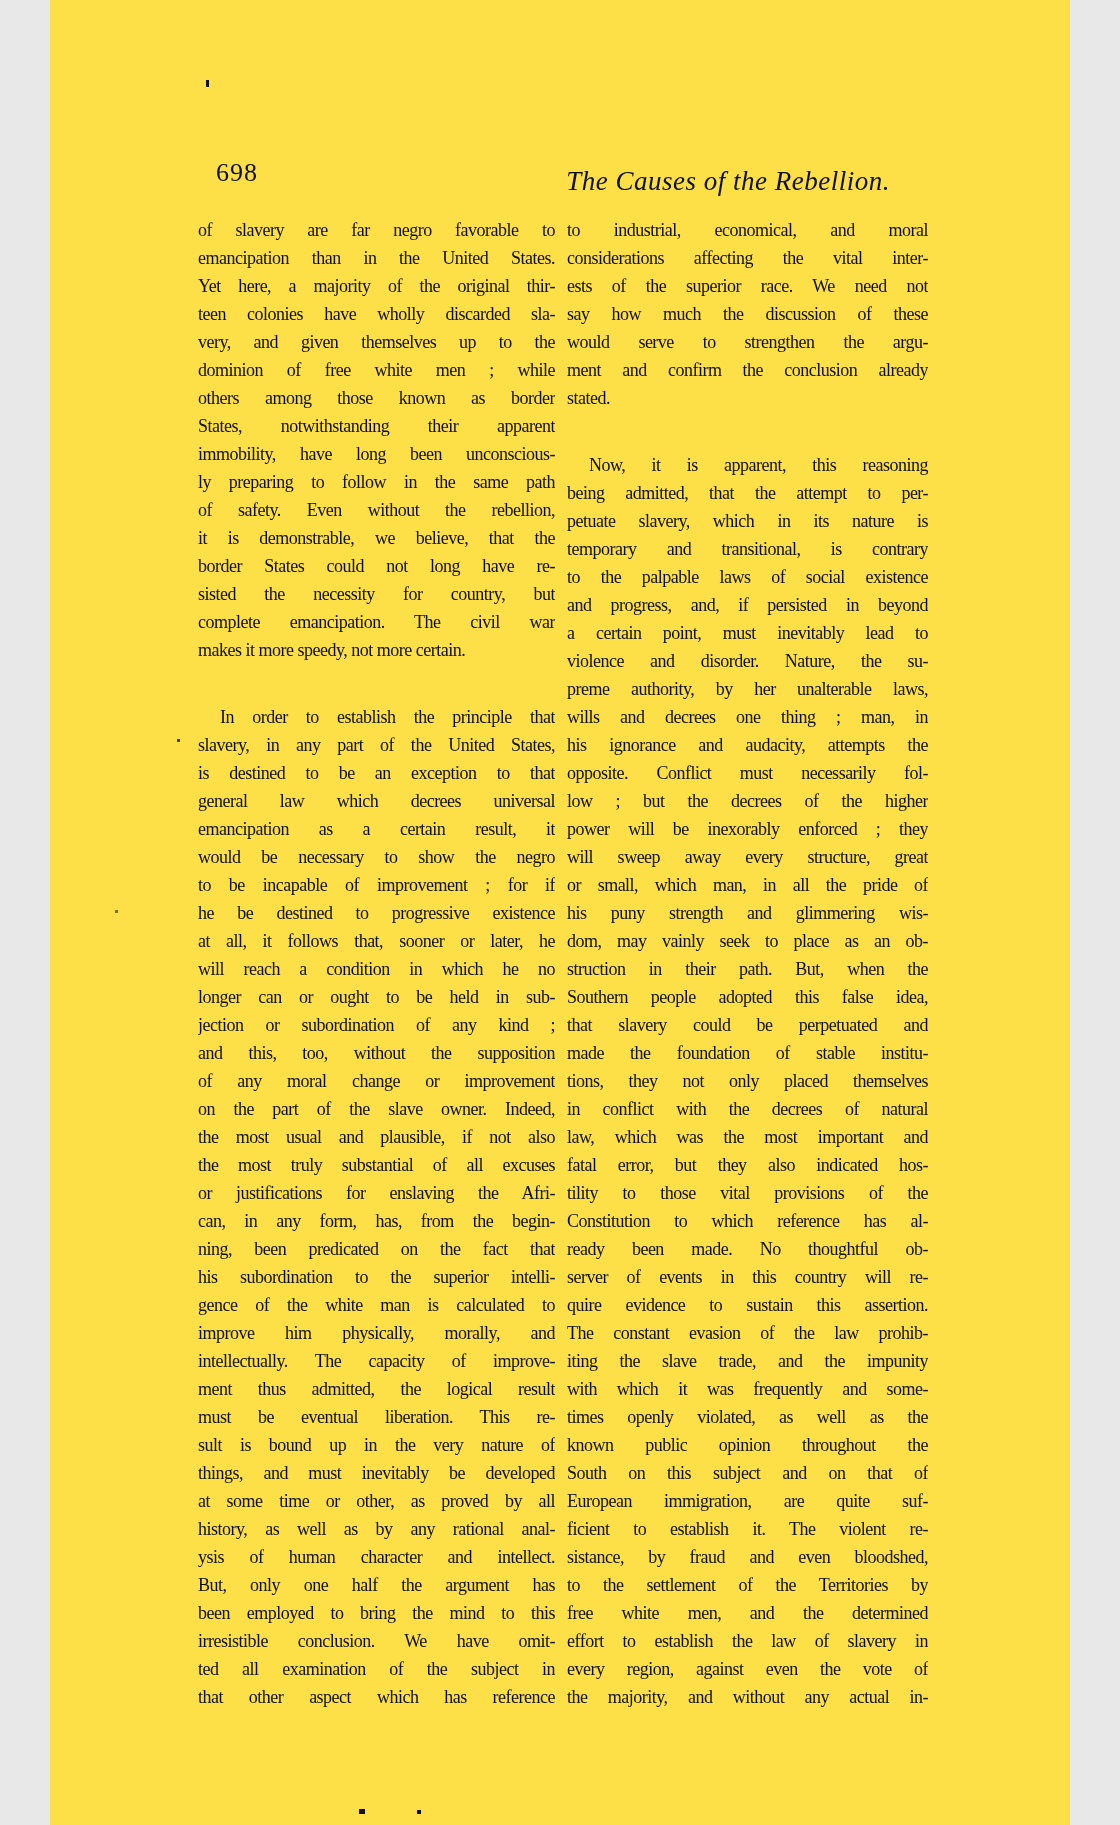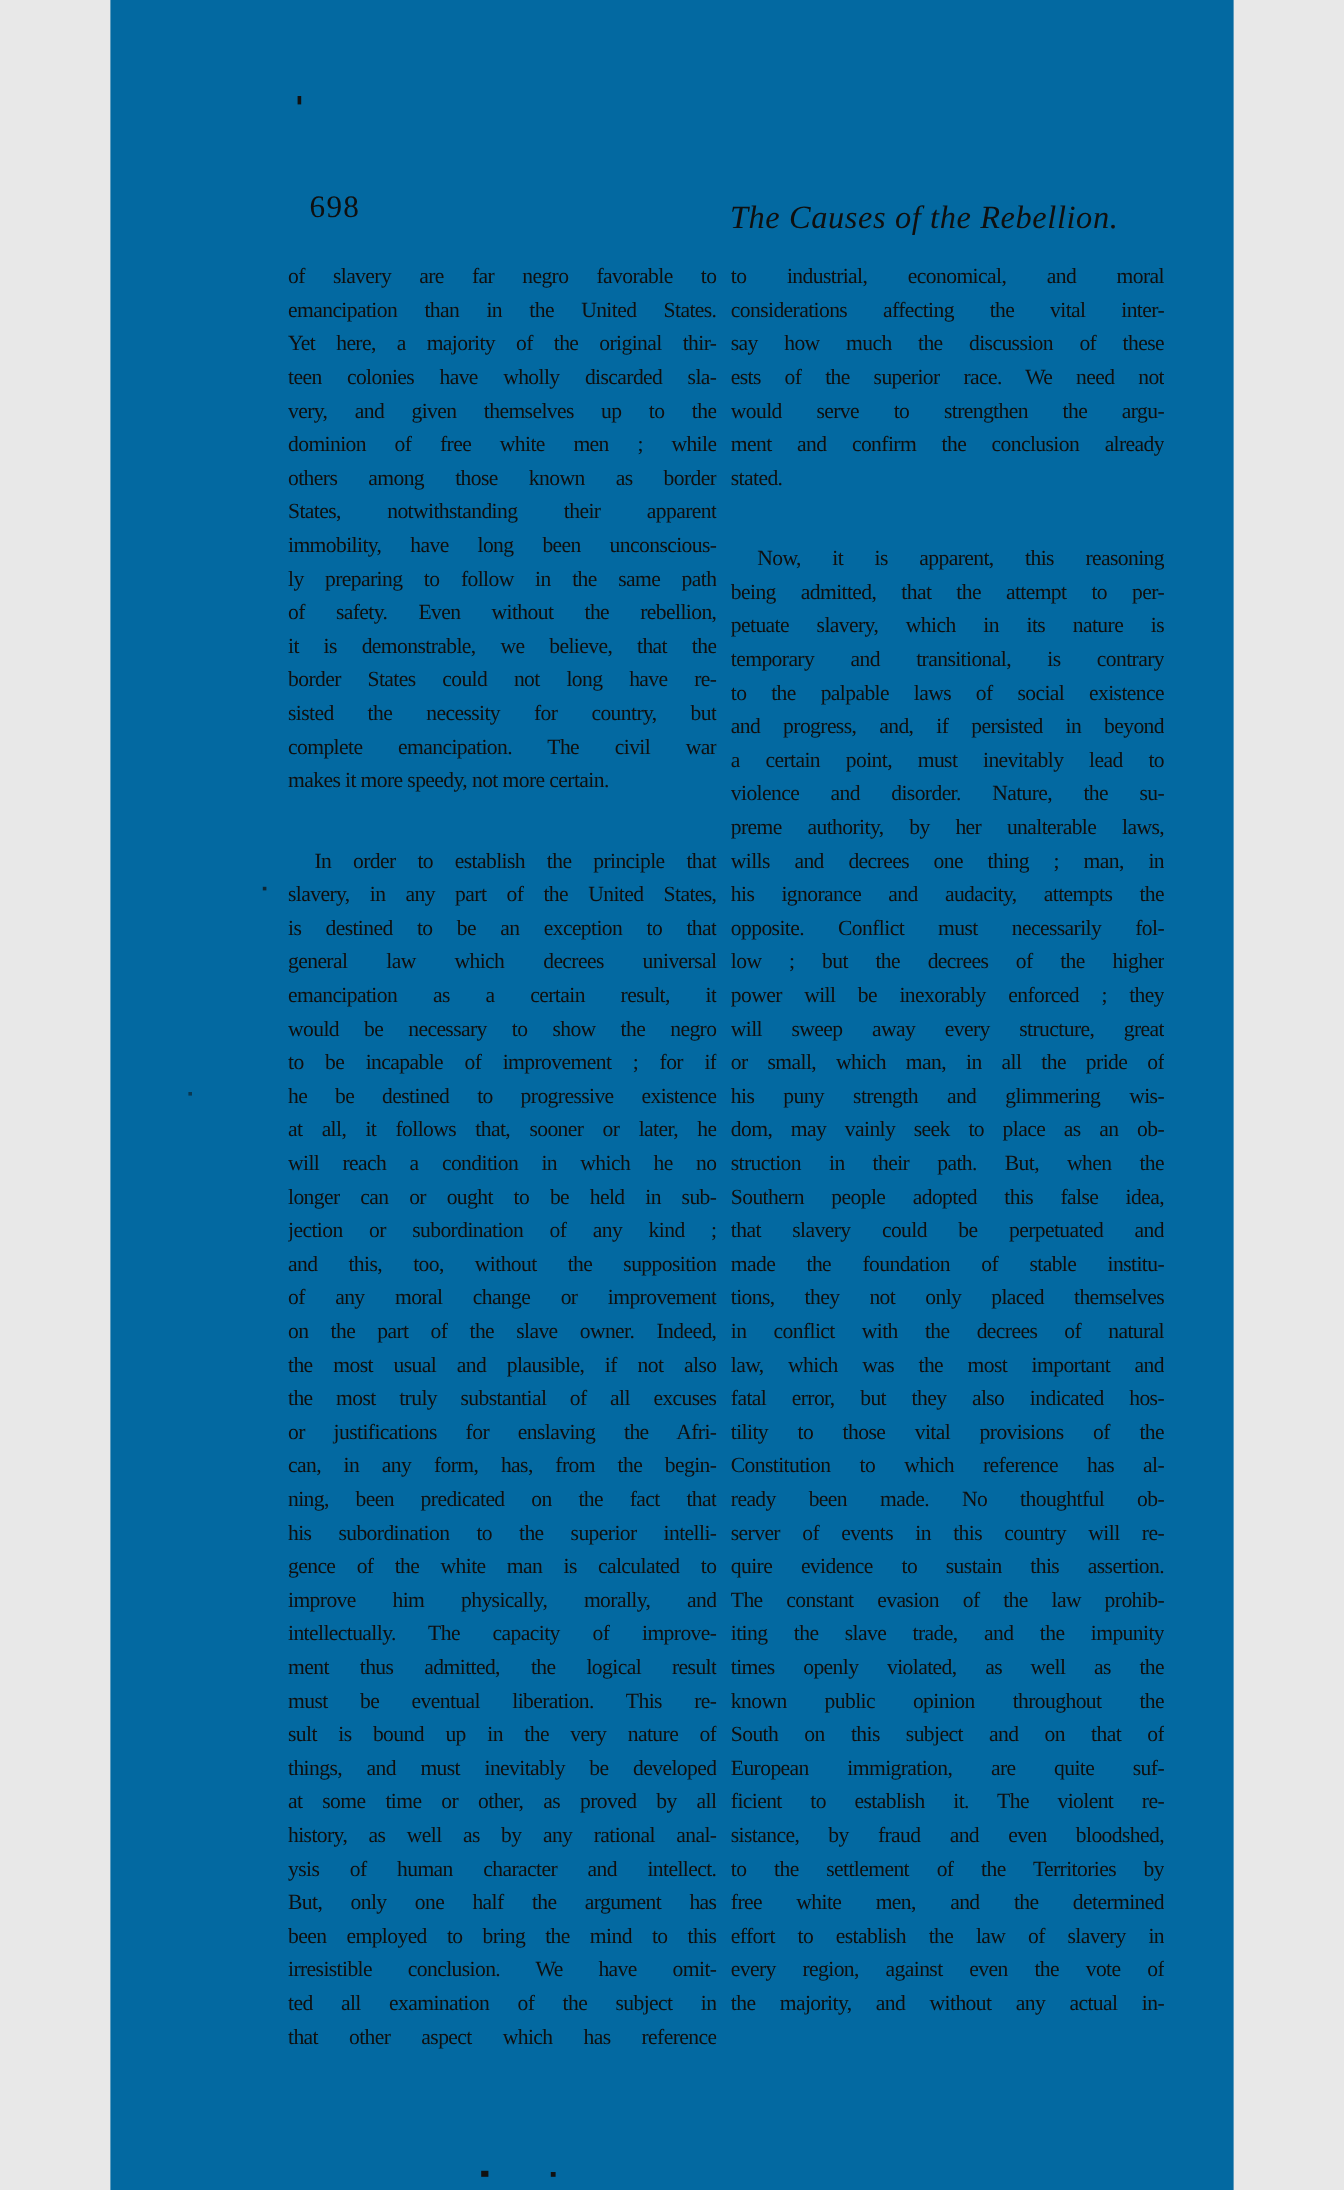--- a/index.html
+++ b/index.html
@@ -1,20 +1,20 @@
 <!DOCTYPE html>
 <html><head>
 <meta charset="utf-8">
 <style>
   html, body { margin: 0; padding: 0; background: #e8e8e8; }
   .page {
     position: relative;
-    width: 936px;
+    width: 1020px;
     height: 1825px;
-    background: #0369a1;
+    background: #fde047;
     color: #0f0f0f;
     font-family: "Liberation Serif", serif;
     overflow: hidden;
     margin: 0 auto;
   }
   .page-number {
     position: absolute;
     left: 166px;
     top: 158px;
     font-size: 26px;
@@ -115,22 +115,22 @@
       <div class="line">But, only one half the argument has</div>
       <div class="line">been employed to bring the mind to this</div>
       <div class="line">irresistible conclusion.  We have omit-</div>
       <div class="line">ted all examination of the subject in</div>
       <div class="line">that other aspect which has reference</div>
     </div>
 
   <div class="column column-right">
       <div class="line">to industrial, economical, and moral</div>
       <div class="line">considerations affecting the vital inter-</div>
+      <div class="line">ests of the superior race.  We need not</div>
       <div class="line">say how much the discussion of these</div>
-      <div class="line">ests of the superior race.  We need not</div>
       <div class="line">would serve to strengthen the argu-</div>
       <div class="line">ment and confirm the conclusion already</div>
       <div class="line p-end">stated.</div>
       <div class="line p-start">Now, it is apparent, this reasoning</div>
       <div class="line">being admitted, that the attempt to per-</div>
       <div class="line">petuate slavery, which in its nature is</div>
       <div class="line">temporary and transitional, is contrary</div>
       <div class="line">to the palpable laws of social existence</div>
       <div class="line">and progress, and, if persisted in beyond</div>
       <div class="line">a certain point, must inevitably lead to</div>
@@ -153,20 +153,21 @@
       <div class="line">in conflict with the decrees of natural</div>
       <div class="line">law, which was the most important and</div>
       <div class="line">fatal error, but they also indicated hos-</div>
       <div class="line">tility to those vital provisions of the</div>
       <div class="line">Constitution to which reference has al-</div>
       <div class="line">ready been made.  No thoughtful ob-</div>
       <div class="line">server of events in this country will re-</div>
       <div class="line">quire evidence to sustain this assertion.</div>
       <div class="line">The constant evasion of the law prohib-</div>
       <div class="line">iting the slave trade, and the impunity</div>
+      <div class="line">with which it was frequently and some-</div>
       <div class="line">times openly violated, as well as the</div>
       <div class="line">known public opinion throughout the</div>
       <div class="line">South on this subject and on that of</div>
       <div class="line">European immigration, are quite suf-</div>
       <div class="line">ficient to establish it.  The violent re-</div>
       <div class="line">sistance, by fraud and even bloodshed,</div>
       <div class="line">to the settlement of the Territories by</div>
       <div class="line">free white men, and the determined</div>
       <div class="line">effort to establish the law of slavery in</div>
       <div class="line">every region, against even the vote of</div>

